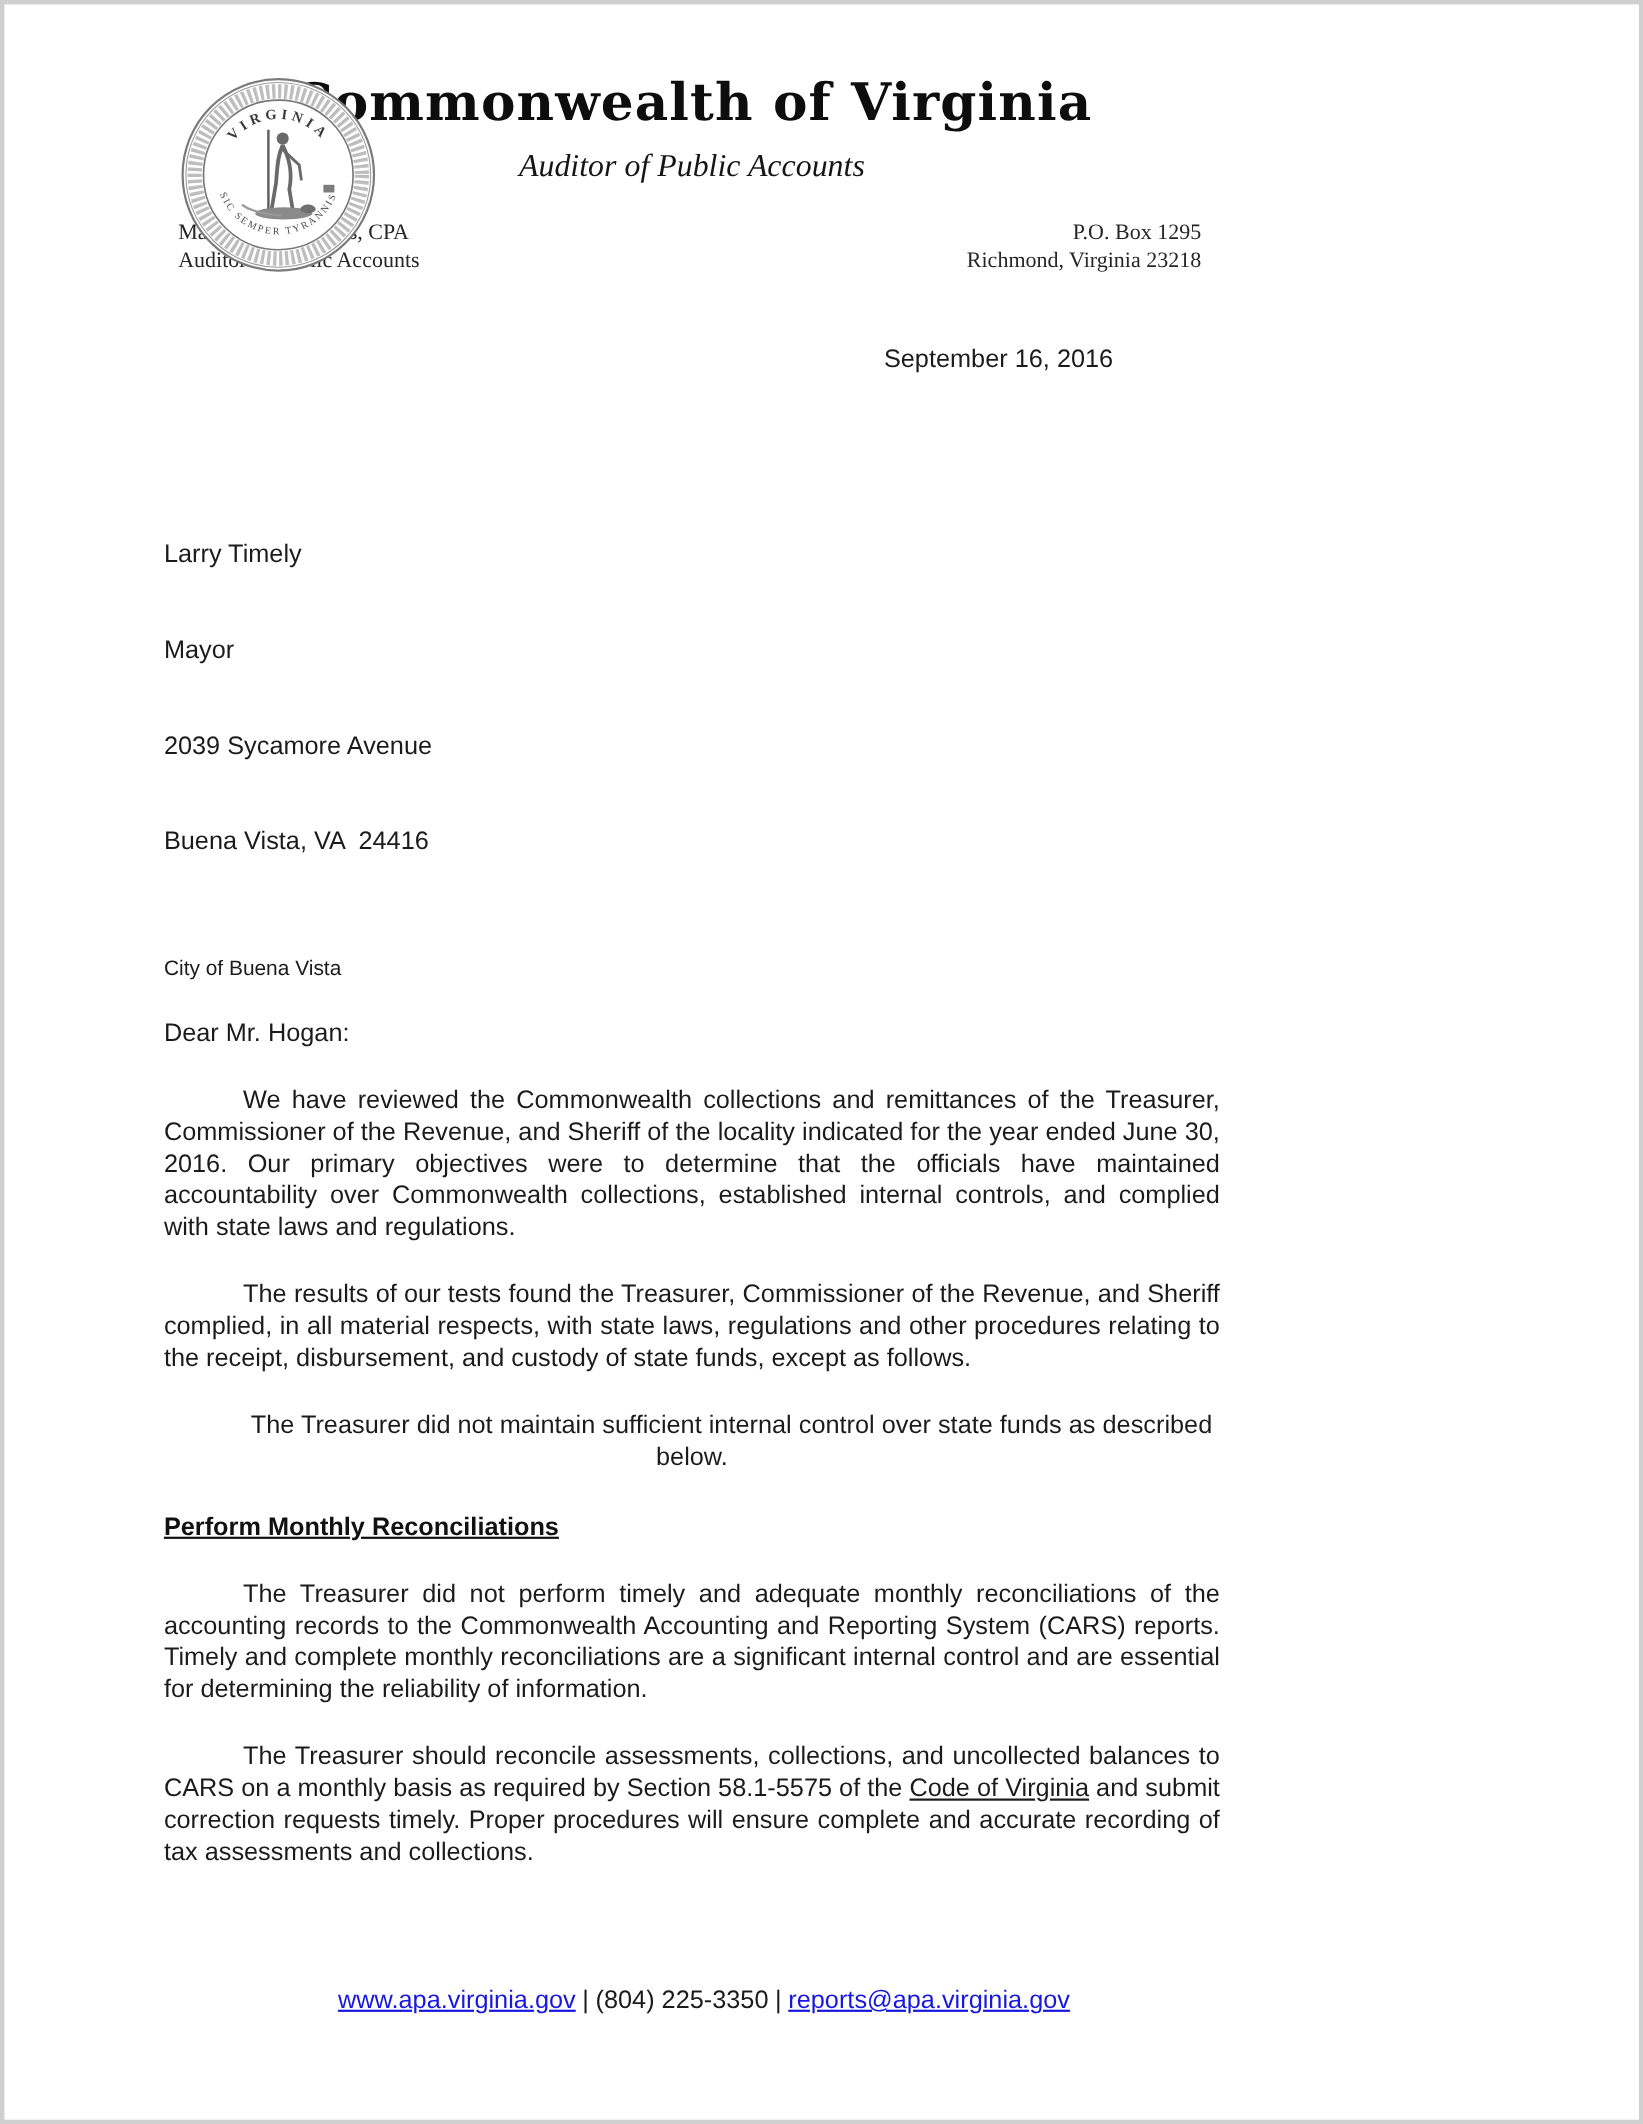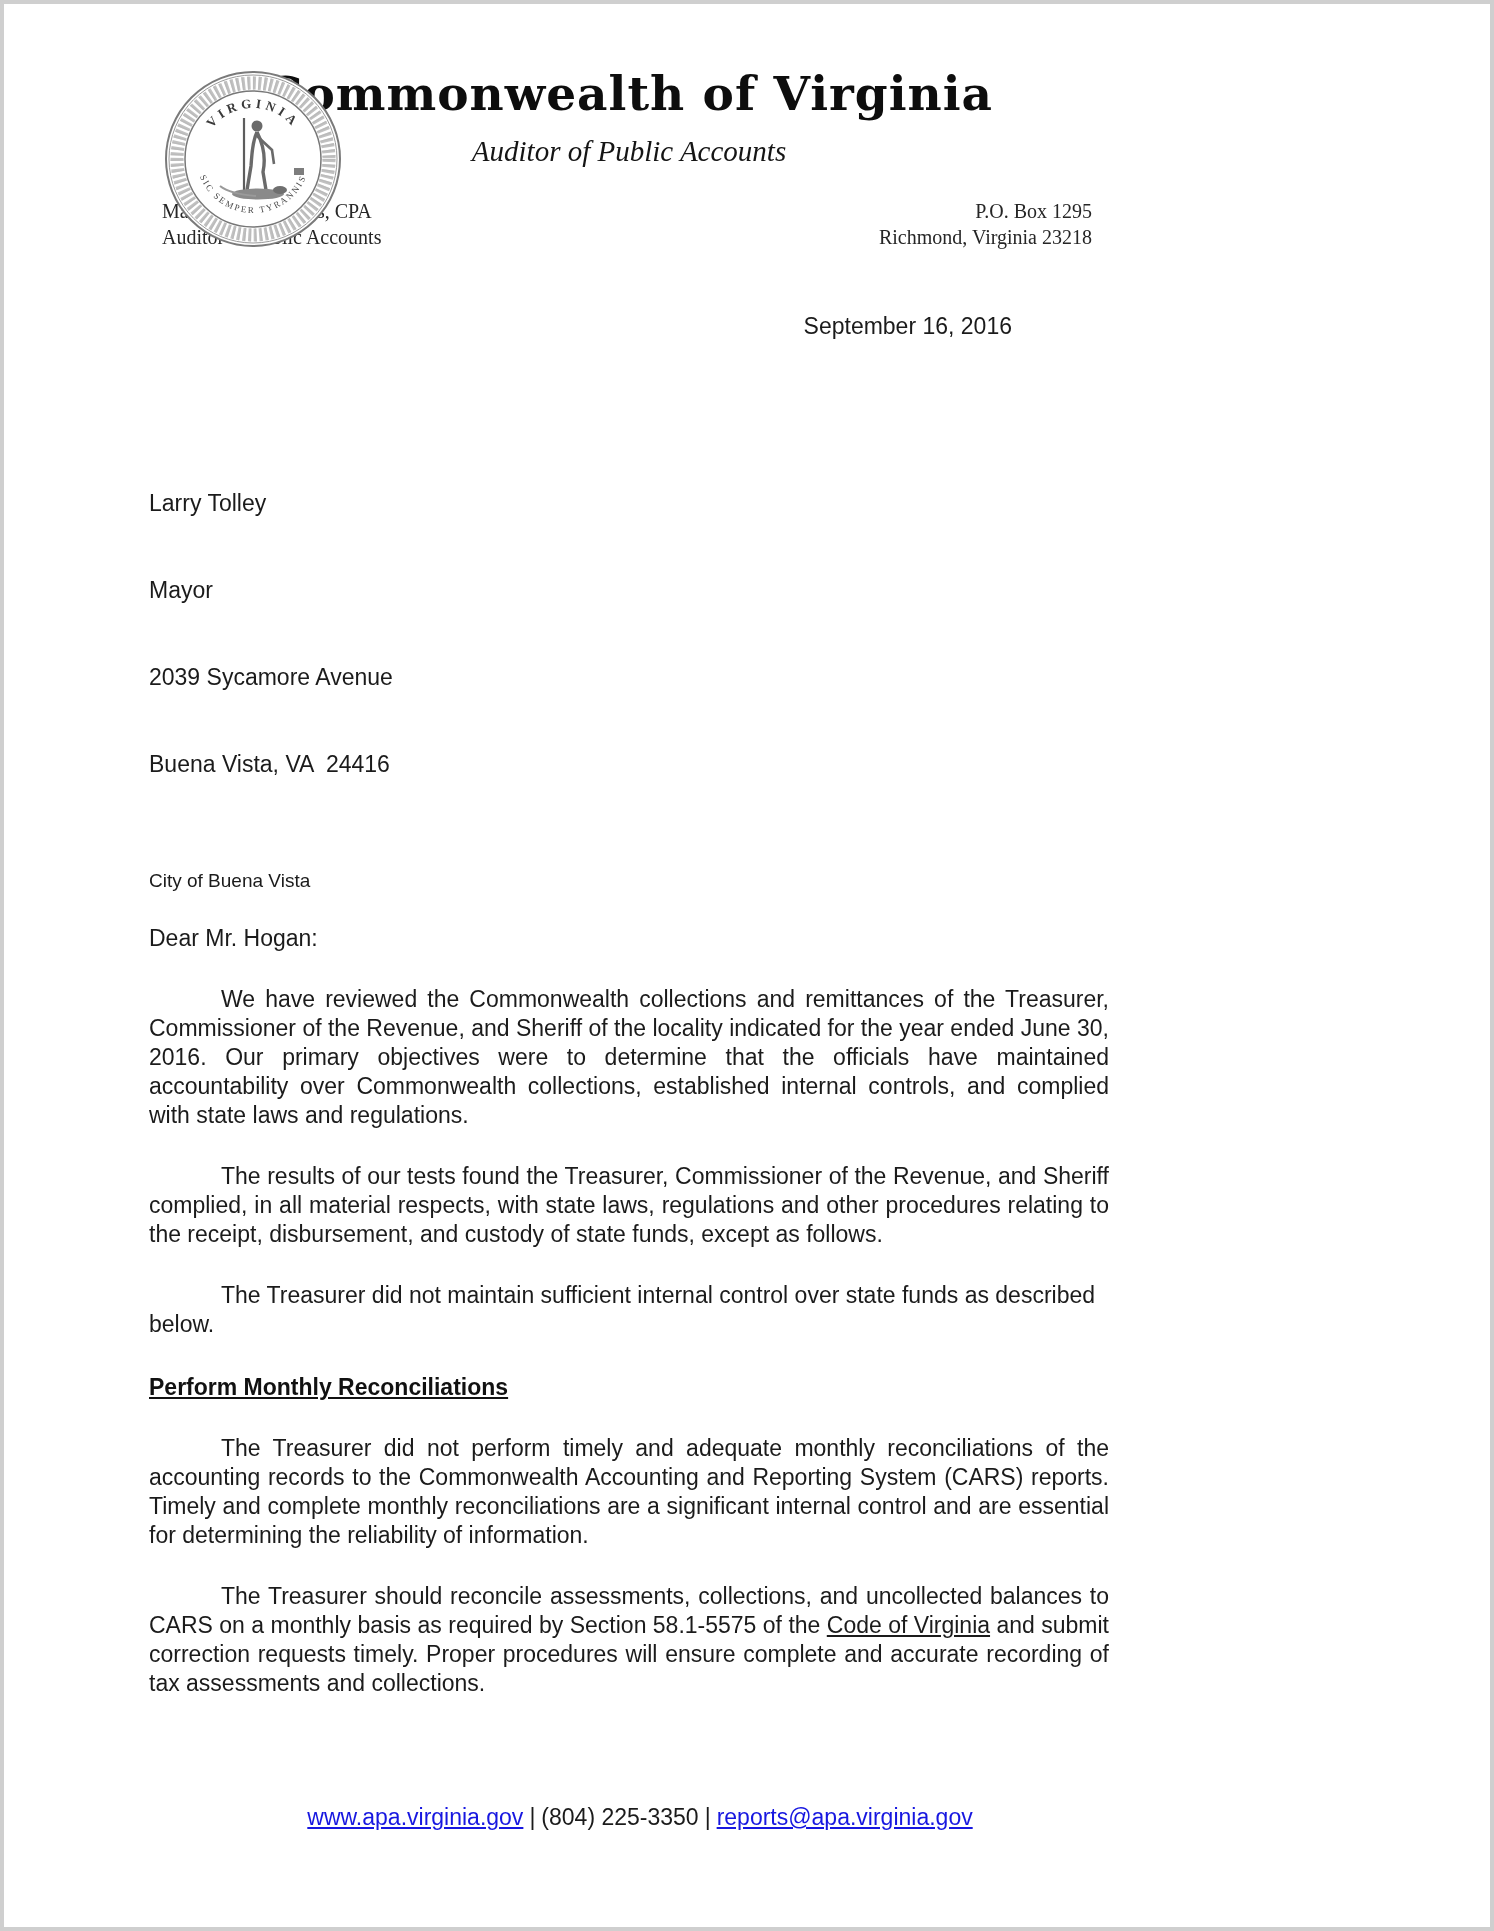--- a/index.html
+++ b/index.html
@@ -46,21 +46,21 @@
     text-align:right; padding-right:97px;
   }
   .recipient { margin-top:90px; font-size:23px; line-height:29px; white-space:pre-wrap; }
   .locality  { margin-top:29px; font-size:19px; line-height:29px; }
   .salutation{ margin-top:29px; font-size:23px; line-height:29px; }
   .para {
     margin:32px 0 0 0; font-size:23px; line-height:29px;
     text-align:justify; text-indent:72px; color:#1b1b1b;
   }
   .para.first { }
-  .para.single { text-align:left; }
+  .para.single { text-align:center; }
   .section-heading {
     margin-top:34px; font-size:23px; line-height:29px;
     font-weight:bold; text-decoration:underline; color:#111;
   }
   .inline-cite { text-decoration:underline; }
   
   .footer {
     position:absolute; top:1799px; left:156px; width:960px;
     text-align:center; font-size:23px; line-height:29px; color:#1b1b1b;
   }
@@ -121,21 +121,21 @@
         <div>Richmond, Virginia 23218</div>
       </div>
     </div>
   </div>
 
   <div class="content">
 
     <div class="date-line">September 16, 2016</div>
 
     <div class="recipient">
-      <div>Larry Tolley</div>
+      <div>Larry Timely</div>
       <div>Mayor</div>
       <div>2039 Sycamore Avenue</div>
       <div>Buena Vista, VA  24416</div>
     </div>
 
     <div class="locality">City of Buena Vista</div>
 
     <div class="salutation">Dear Mr. Hogan:</div>
 
     <p class="para first">We have reviewed the Commonwealth collections and remittances of the Treasurer, Commissioner of the Revenue, and Sheriff of the locality indicated for the year ended June 30, 2016.  Our primary objectives were to determine that the officials have maintained accountability over Commonwealth collections, established internal controls, and complied with state laws and regulations.</p>

